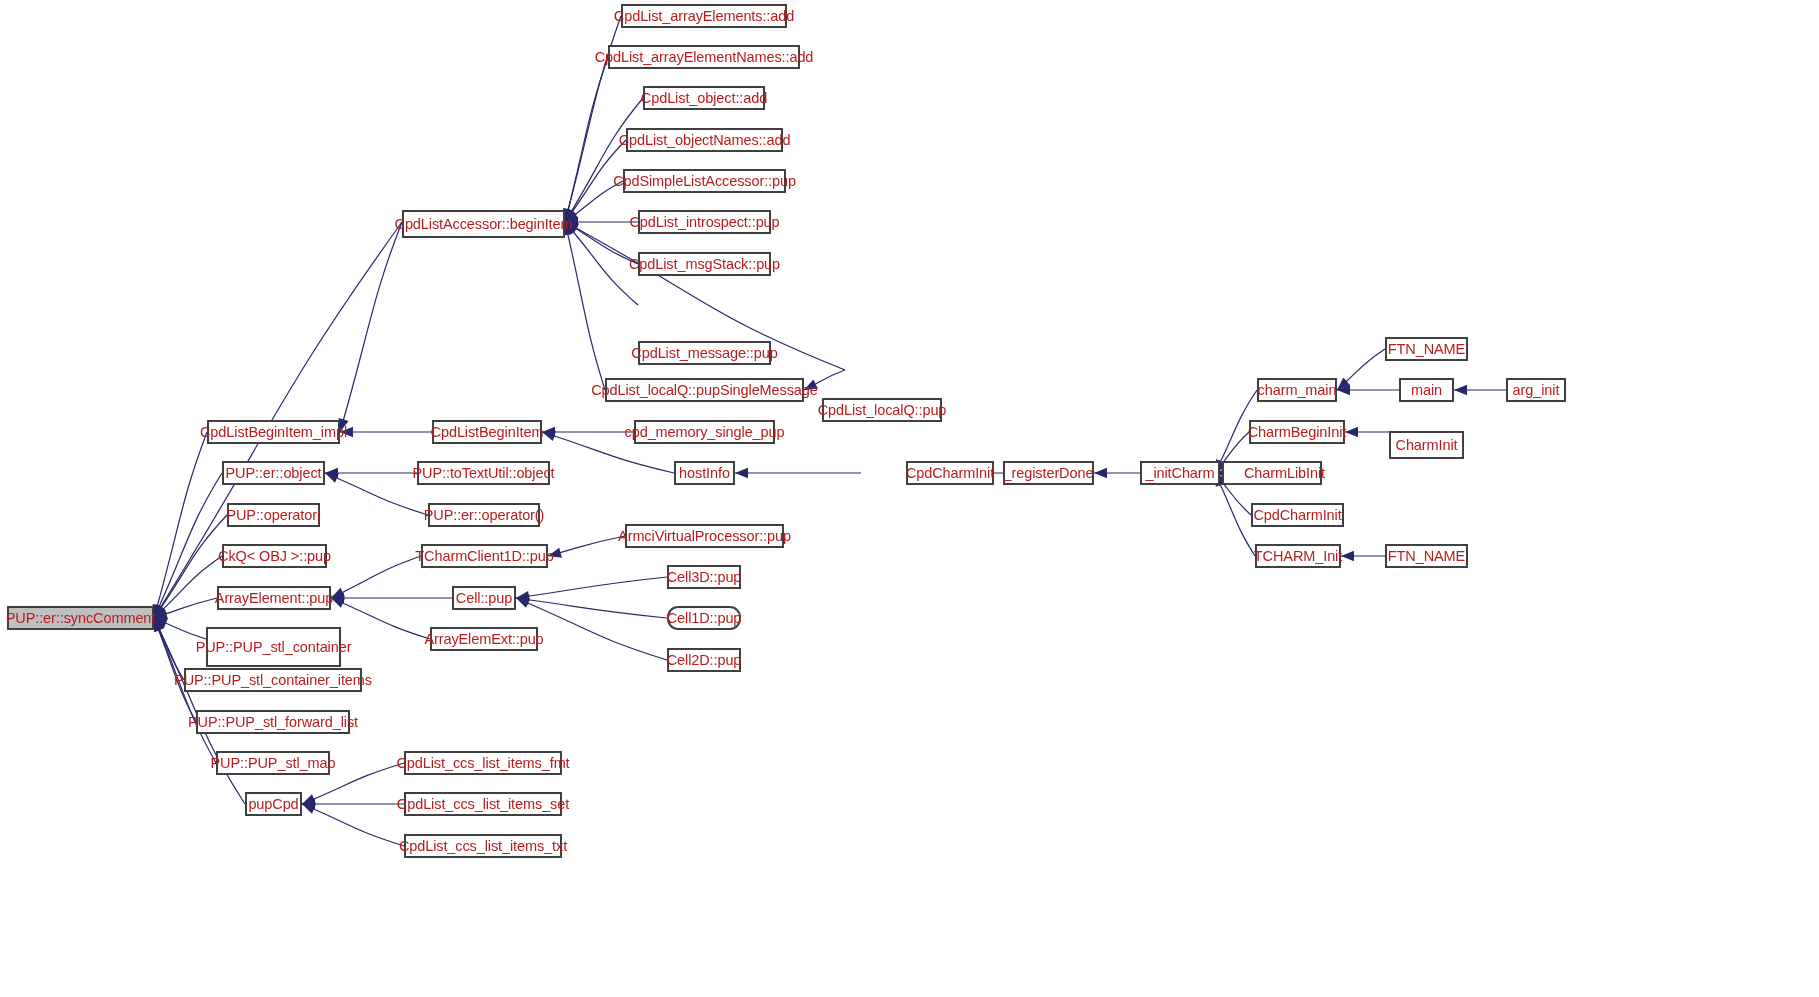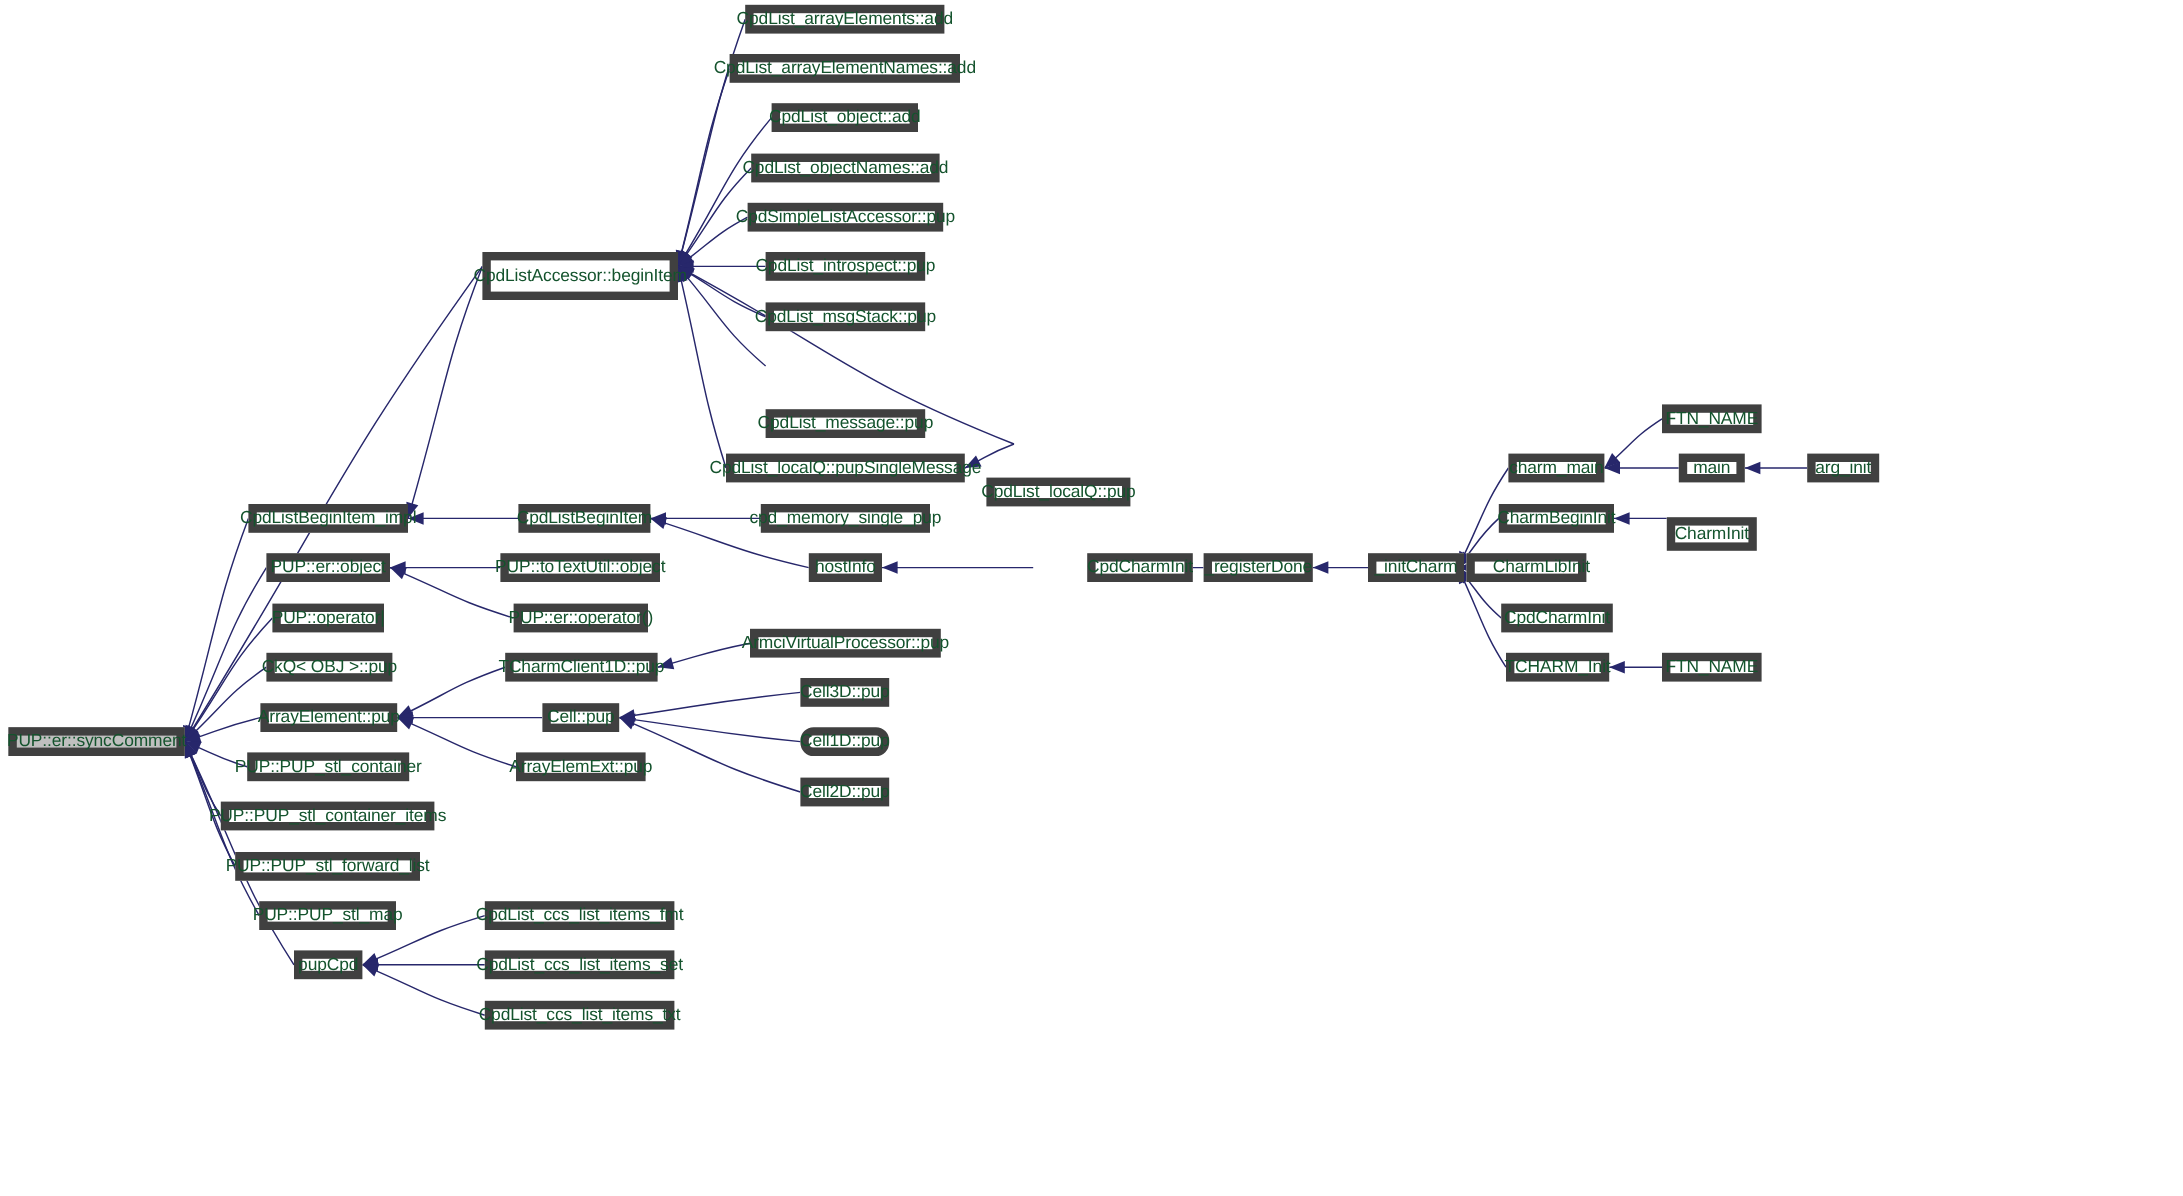--- a/index.html
+++ b/index.html
@@ -19,23 +19,23 @@
     position: absolute;
     left: 0;
     top: 0;
     width: 1819px;
     height: 997px;
     pointer-events: none;
   }
   .node {
     position: absolute;
     box-sizing: border-box;
-    border: 7px solid #404040;
+    border: 2px solid #404040;
     background: #ffffff;
-    color: #14532d;
+    color: #b91c1c;
     font-size: 14.5px;
     line-height: 1;
     display: flex;
     align-items: center;
     justify-content: center;
     white-space: nowrap;
     letter-spacing: -0.1px;
     z-index: 5;
   }
   .node.root {
@@ -144,21 +144,21 @@
       <path d="M245,804 C199.5,733.506 199.5,713.046 154,618" fill="none" stroke="#27276b" stroke-width="1.2"></path>
       <polygon points="154,618 154.92299269765016,631.9709729253221 164.30352776403782,627.4803647406469" fill="#27276b"></polygon>
       <path d="M404,763 C353,778.539 353,783.049 302,804" fill="none" stroke="#27276b" stroke-width="1.2"></path>
       <polygon points="302,804 316.0008257568103,803.8700841524812 312.0489318600911,794.2501811057207" fill="#27276b"></polygon>
       <path d="M404,804 L302,804" fill="none" stroke="#27276b" stroke-width="1.2"></path>
       <polygon points="302,804 315,809.2 315,798.8" fill="#27276b"></polygon>
       <path d="M404,846 C353,830.082 353,825.462 302,804" fill="none" stroke="#27276b" stroke-width="1.2"></path>
       <polygon points="302,804 311.9652777929303,813.8353057151128 315.9992051018549,804.2495125571986" fill="#27276b"></polygon>
     </svg>
 <div class="node root" style="left: 7px; top: 606px; width: 147px; height: 24px;">PUP::er::syncComment</div>
-    <div class="node" style="left: 402px; top: 210px; width: 163px; height: 40px;">CpdListAccessor::beginItem</div>
+    <div class="node" style="left: 402px; top: 210px; width: 163px; height: 28px;">CpdListAccessor::beginItem</div>
     <div class="node" style="left: 621px; top: 4px; width: 166px; height: 24px;">CpdList_arrayElements::add</div>
     <div class="node" style="left: 608px; top: 45px; width: 192px; height: 24px;">CpdList_arrayElementNames::add</div>
     <div class="node" style="left: 643px; top: 86px; width: 122px; height: 24px;">CpdList_object::add</div>
     <div class="node" style="left: 626px; top: 128px; width: 157px; height: 24px;">CpdList_objectNames::add</div>
     <div class="node" style="left: 623px; top: 169px; width: 163px; height: 24px;">CpdSimpleListAccessor::pup</div>
     <div class="node" style="left: 638px; top: 210px; width: 133px; height: 24px;">CpdList_introspect::pup</div>
     <div class="node" style="left: 638px; top: 252px; width: 133px; height: 24px;">CpdList_msgStack::pup</div>
     <div class="node" style="left: 638px; top: 293px; width: 133px; height: 24px; margin-top: 48px;">CpdList_message::pup</div>
     <div class="node" style="left: 605px; top: 378px; width: 199px; height: 24px;">CpdList_localQ::pupSingleMessage</div>
     <div class="node" style="left: 822px; top: 358px; width: 120px; height: 24px; margin-top: 40px;">CpdList_localQ::pup</div>
@@ -185,21 +185,21 @@
     <div class="node" style="left: 428px; top: 503px; width: 112px; height: 24px;">PUP::er::operator()</div>
     <div class="node" style="left: 222px; top: 544px; width: 105px; height: 24px;">CkQ&lt; OBJ &gt;::pup</div>
     <div class="node" style="left: 421px; top: 544px; width: 127px; height: 24px;">TCharmClient1D::pup</div>
     <div class="node" style="left: 625px; top: 524px; width: 159px; height: 24px;">ArmciVirtualProcessor::pup</div>
     <div class="node" style="left: 217px; top: 586px; width: 114px; height: 24px;">ArrayElement::pup</div>
     <div class="node" style="left: 452px; top: 586px; width: 64px; height: 24px;">Cell::pup</div>
     <div class="node" style="left: 667px; top: 565px; width: 74px; height: 24px;">Cell3D::pup</div>
     <div class="node" style="left: 667px; top: 606px; width: 74px; height: 24px; border-radius: 11px;">Cell1D::pup</div>
     <div class="node" style="left: 667px; top: 648px; width: 74px; height: 24px;">Cell2D::pup</div>
     <div class="node" style="left: 430px; top: 627px; width: 108px; height: 24px;">ArrayElemExt::pup</div>
-    <div class="node" style="left: 206px; top: 627px; width: 135px; height: 24px;">PUP::PUP_stl_container</div>
+    <div class="node" style="left: 206px; top: 627px; width: 135px; height: 40px;">PUP::PUP_stl_container</div>
     <div class="node" style="left: 184px; top: 668px; width: 178px; height: 24px;">PUP::PUP_stl_container_items</div>
     <div class="node" style="left: 196px; top: 710px; width: 154px; height: 24px;">PUP::PUP_stl_forward_list</div>
     <div class="node" style="left: 216px; top: 751px; width: 114px; height: 24px;">PUP::PUP_stl_map</div>
     <div class="node" style="left: 245px; top: 792px; width: 57px; height: 24px;">pupCpd</div>
     <div class="node" style="left: 404px; top: 751px; width: 158px; height: 24px;">CpdList_ccs_list_items_fmt</div>
     <div class="node" style="left: 404px; top: 792px; width: 158px; height: 24px;">CpdList_ccs_list_items_set</div>
     <div class="node" style="left: 404px; top: 834px; width: 158px; height: 24px;">CpdList_ccs_list_items_txt</div>
   </div>
 
 </body></html>

